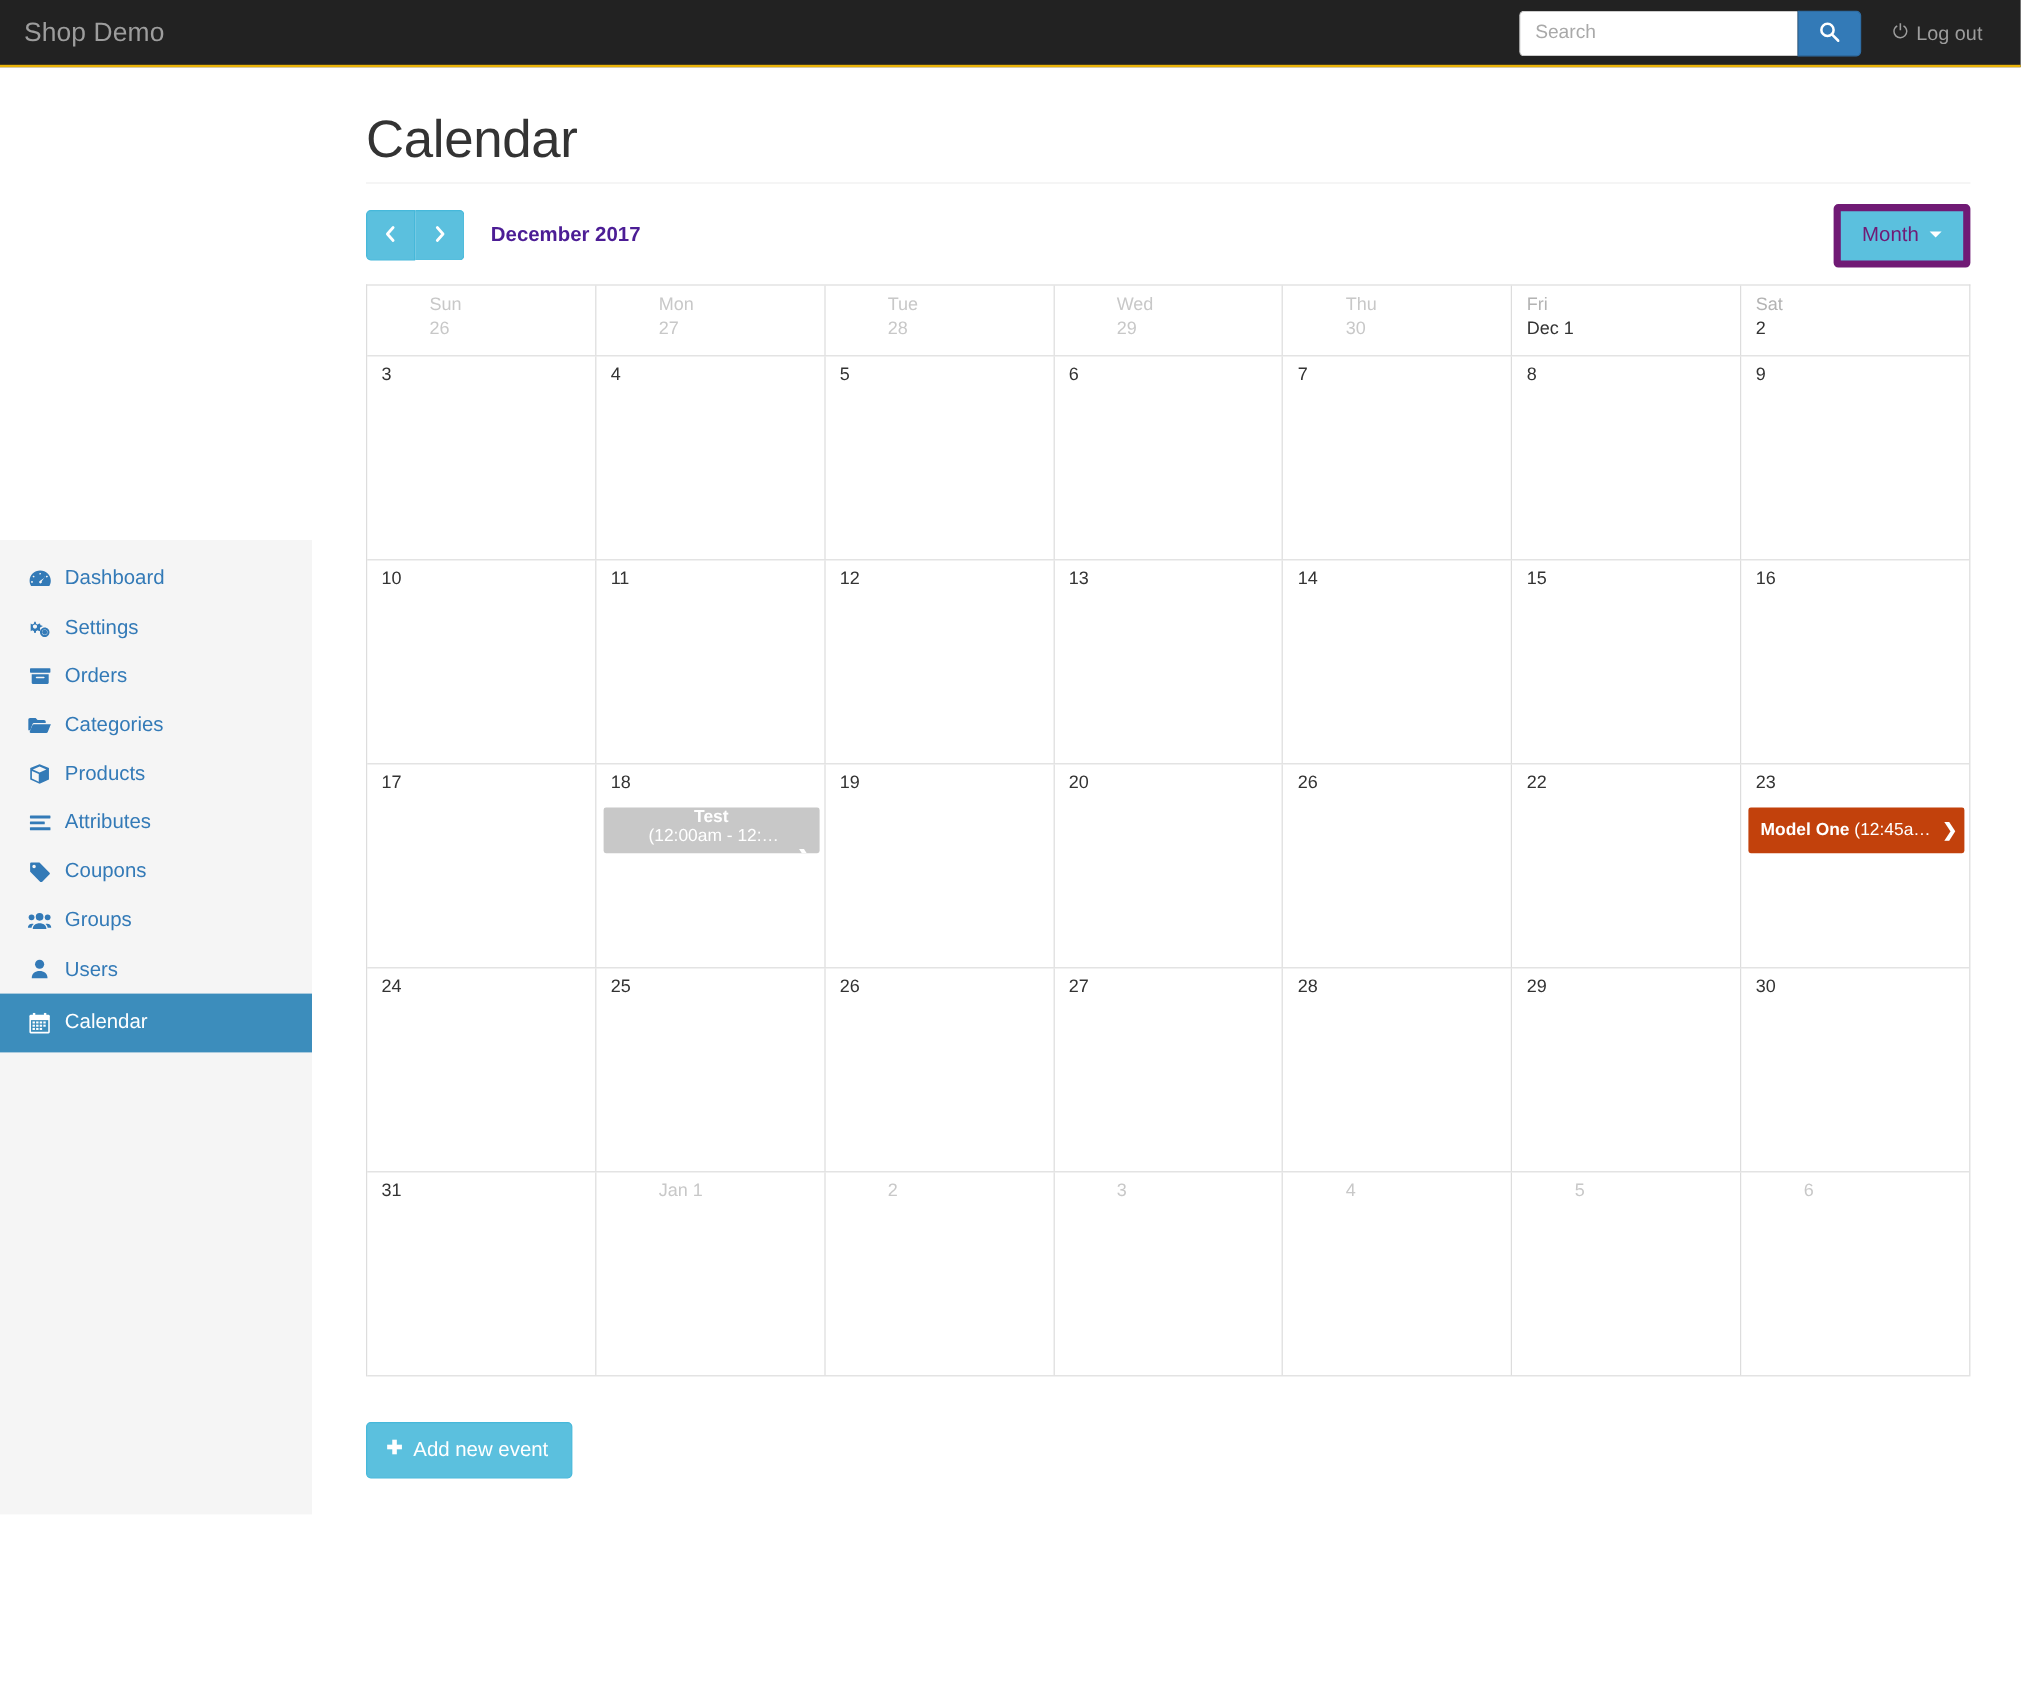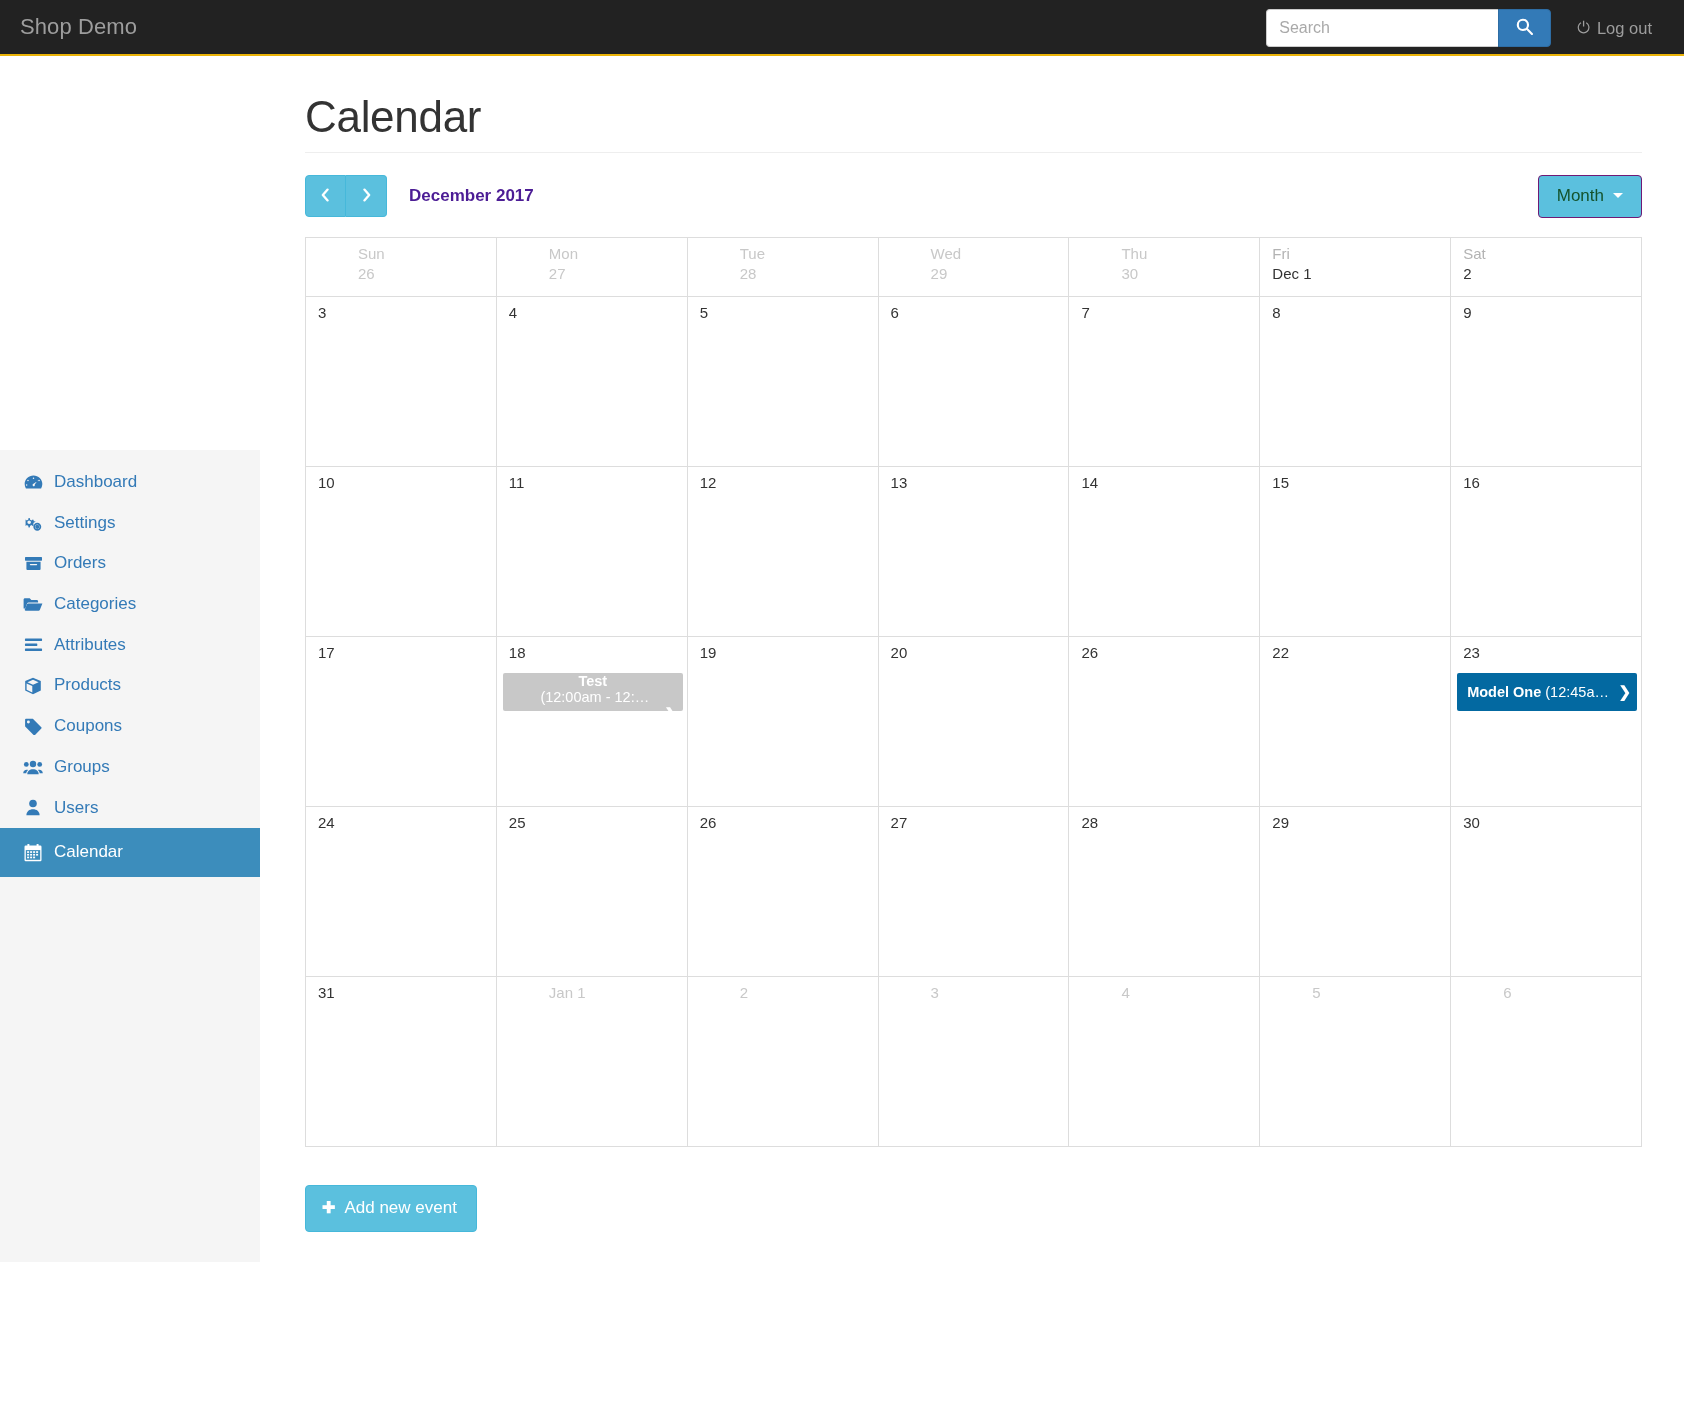--- a/index.html
+++ b/index.html
@@ -164,23 +164,23 @@
   .cal-period {
     margin-left: 22px;
     font-size: 17px;
     font-weight: bold;
     color: #4c1d95;
   }
   .view-btn {
     position: absolute;
     right: 0;
     background: #5bc0de;
-    border: 1px solid #701a75;
+    border: 6px solid #701a75;
     border-radius: 4px;
-    color: #14532d;
+    color: #701a75;
     font-size: 17px;
     padding: 10px 18px 11px 18px;
     cursor: pointer;
     display: flex;
     align-items: center;
     gap: 9px;
     font-family: "Liberation Sans", sans-serif;
   }
   .caret {
     width: 0; height: 0;
@@ -327,36 +327,36 @@
         <svg width="20" height="17" viewBox="0 0 20 16" fill="#337ab7">
           <path d="M.6 3.2c0-.8.6-1.4 1.4-1.4h4.7l1.6 1.8h5.4c.8 0 1.4.6 1.4 1.4v.9H5.6c-.7 0-1.3.4-1.5 1L2.3 12 .6 12V3.2z"></path>
           <path d="M5.3 7.1h14.1l-2.6 6.4c-.2.5-.7.8-1.2.8H2.6c-.6 0-1-.6-.8-1.2l2.3-5.5c.2-.3.6-.5 1.2-.5z"></path>
         </svg>
       </span>
       <span>Categories</span>
     </a>
 
     <a class="side-item">
       <span class="side-ico">
+        <svg width="18" height="18" viewBox="0 0 18 18" fill="#337ab7">
+          <path d="M9 .8L16.8 4v9.6L9 17.2 1.2 13.6V4L9 .8zm0 2L3.4 5.3 9 7.8l5.6-2.5L9 2.8zM2.6 6.5v6.3L8.3 15.4V9L2.6 6.5z"></path>
+        </svg>
+      </span>
+      <span>Products</span>
+    </a>
+
+    <a class="side-item">
+      <span class="side-ico">
         <svg width="19" height="16" viewBox="0 0 20 16" fill="#337ab7">
           <rect x="1" y="1.2" width="18" height="2.6" rx="0.5"></rect>
           <rect x="1" y="6.4" width="13" height="2.6" rx="0.5"></rect>
           <rect x="1" y="11.6" width="18" height="2.6" rx="0.5"></rect>
         </svg>
       </span>
       <span>Attributes</span>
-    </a>
-
-    <a class="side-item">
-      <span class="side-ico">
-        <svg width="18" height="18" viewBox="0 0 18 18" fill="#337ab7">
-          <path d="M9 .8L16.8 4v9.6L9 17.2 1.2 13.6V4L9 .8zm0 2L3.4 5.3 9 7.8l5.6-2.5L9 2.8zM2.6 6.5v6.3L8.3 15.4V9L2.6 6.5z"></path>
-        </svg>
-      </span>
-      <span>Products</span>
     </a>
 
     <a class="side-item">
       <span class="side-ico">
         <svg width="19" height="17" viewBox="0 0 19 17" fill="#337ab7">
           <path d="M1.1 1.6A.9.9 0 012 .7h6.4c.3 0 .5.1.7.3l8.2 8.2c.4.4.4 1 0 1.4l-6.3 6.3c-.4.4-1 .4-1.4 0L1.4 8.7a1 1 0 01-.3-.7V1.6zm3.3 1a1.4 1.4 0 100 2.9 1.4 1.4 0 000-2.9z"></path>
         </svg>
       </span>
       <span>Coupons</span>
     </a>
@@ -537,21 +537,21 @@
               <div class="dnum">20</div>
             </div>
             <div class="cal-cell">
               <div class="dnum">26</div>
             </div>
             <div class="cal-cell">
               <div class="dnum">22</div>
             </div>
             <div class="cal-cell">
               <div class="dnum">23</div>
-              <div class="event" style="background: #0369a1;">
+              <div class="event" style="background: #c2410c;">
                 <span class="ev-title">Model One</span>
                 <span class="ev-time">(12:45a…</span>
                 <span class="ev-arrow">❯</span>
               </div>
             </div>
           </div>
           <div class="cal-row body-row">
             <div class="cal-cell">
               <div class="dnum">24</div>
             </div>

